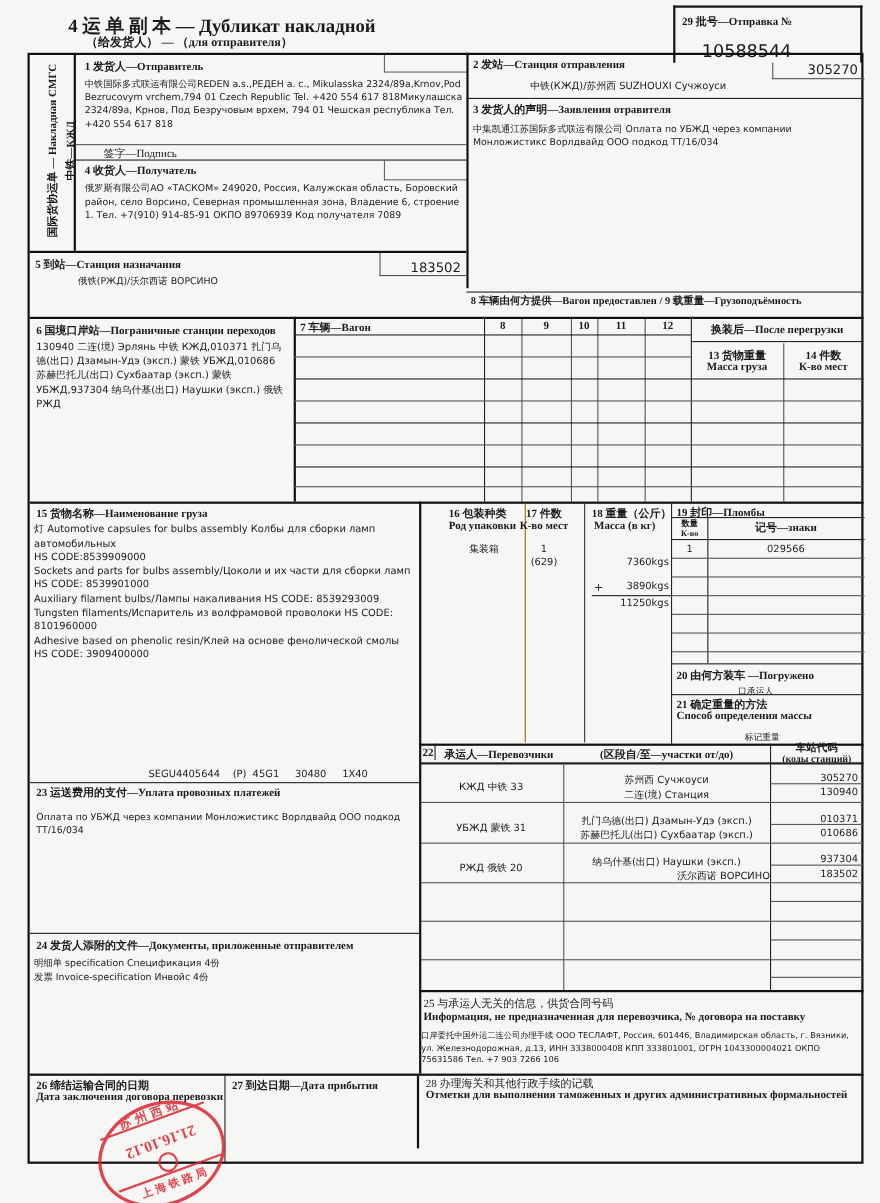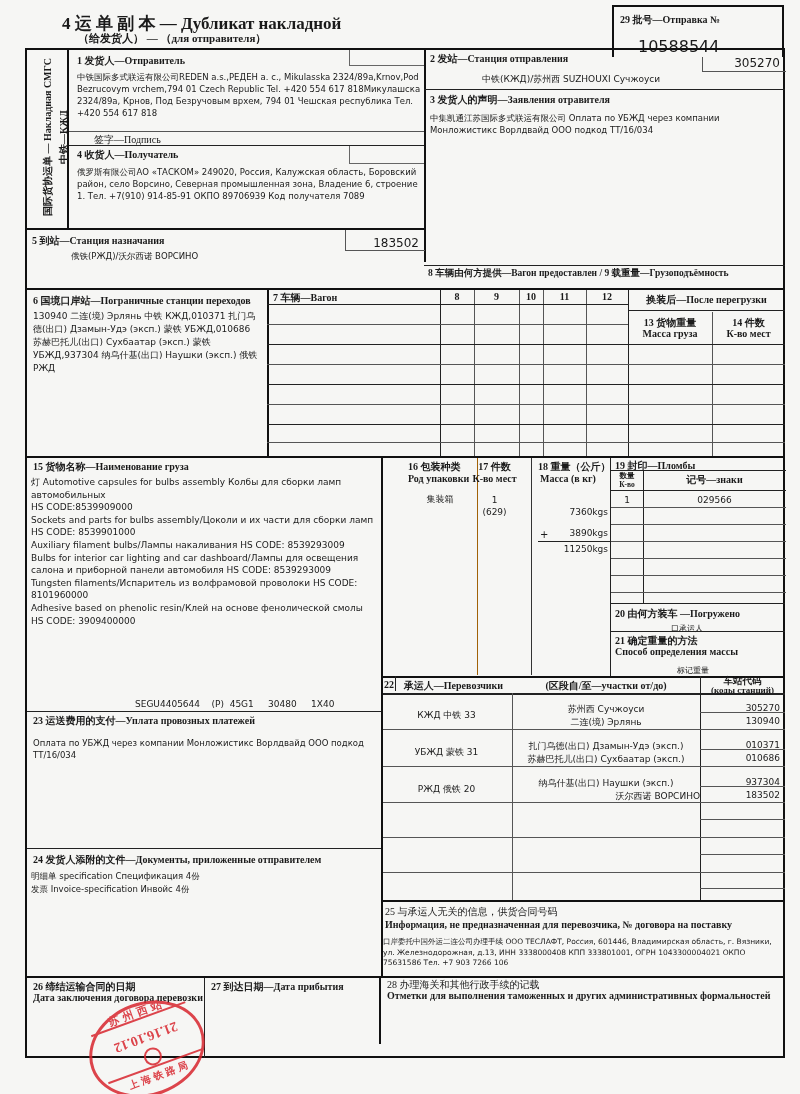--- a/index.html
+++ b/index.html
@@ -117,21 +117,20 @@
 
 <div class="abs" style="left:27px;top:456px;width:758px;height:0;border-top:2px solid #111;"></div>
 
 <div class="abs" style="left:27px;top:458px;width:354px;height:215px;">
   <div class="lbl" style="position:absolute;left:6px;top:2px;">15 货物名称—Наименование груза</div>
   <div style="position:absolute;left:4px;top:18px;width:346px;font-size:9px;line-height:12.6px;">
     <div>灯 Automotive capsules for bulbs assembly Колбы для сборки ламп автомобильных</div>
     <div>HS CODE:8539909000</div>
     <div>Sockets and parts for bulbs assembly/Цоколи и их части для сборки ламп HS CODE: 8539901000</div>
     <div>Auxiliary filament bulbs/Лампы накаливания HS CODE: 8539293009</div>
-    <div>Bulbs for interior car lighting and car dashboard/Лампы для освещения салона и приборной панели автомобиля HS CODE: 8539293009</div>
     <div>Tungsten filaments/Испаритель из волфрамовой проволоки HS CODE: 8101960000</div>
     <div>Adhesive based on phenolic resin/Клей на основе фенолической смолы HS CODE: 3909400000</div>
   </div>
   <div style="position:absolute;left:108px;top:241px;font-size:9px;white-space:pre;">SEGU4405644    (P)  45G1     30480     1X40</div>
 </div>
 <div class="abs" style="left:381px;top:456px;width:0;height:222px;border-left:2px solid #111;"></div>
 
 <div class="abs" style="left:381px;top:458px;width:76px;height:217px;border-right:1px solid #a16207;margin-left:21px;">
   <div class="lbl" style="position:absolute;left:6px;top:2px;">16 包装种类</div>
   <div class="lbl" style="position:absolute;left:6px;top:15px;">Род упаковки</div>
@@ -192,21 +191,21 @@
   <div class="lbl" style="position:absolute;left:14px;top:3px;width:117px;text-align:center;">承运人—Перевозчики</div>
   <div class="lbl" style="position:absolute;left:131px;top:3px;width:188px;text-align:center;">(区段自/至—участки от/до)</div>
   <div class="serif" style="position:absolute;left:319px;top:0;width:85px;text-align:center;font-size:9.5px;line-height:10px;font-weight:bold;">车站代码</div>
   <div class="serif" style="position:absolute;left:319px;top:9px;width:85px;text-align:center;font-size:9px;line-height:10px;font-weight:bold;">(коды станций)</div>
   <div class="hline" style="left:0;top:17px;width:404px;border-top:2px solid #222;"></div>
   <div class="vline" style="left:131px;top:17px;height:207px;"></div>
   <div class="vline" style="left:319px;top:0;height:224px;border-left-color:#222;"></div>
 
   <div style="position:absolute;left:0;top:33px;width:131px;text-align:center;font-size:9px;">КЖД 中铁 33</div>
   <div style="position:absolute;left:131px;top:27px;width:188px;text-align:center;font-size:9px;">苏州西 Сучжоуси</div>
-  <div style="position:absolute;left:131px;top:40px;width:188px;text-align:center;font-size:9px;">二连(境) Эрлянь</div>
+  <div style="position:absolute;left:131px;top:40px;width:188px;text-align:center;font-size:9px;">二连(境) Станция</div>
   <div style="position:absolute;left:319px;top:27px;width:80px;text-align:right;font-size:9px;">305270</div>
   <div style="position:absolute;left:319px;top:40px;width:80px;text-align:right;font-size:9px;">130940</div>
   <div class="hline" style="left:319px;top:36px;width:85px;"></div>
   <div class="hline" style="left:0;top:53px;width:404px;"></div>
 
   <div style="position:absolute;left:0;top:70px;width:131px;text-align:center;font-size:9px;">УБЖД 蒙铁 31</div>
   <div style="position:absolute;left:131px;top:64px;width:188px;text-align:center;font-size:9px;">扎门乌德(出口) Дзамын-Удэ (эксп.)</div>
   <div style="position:absolute;left:131px;top:77px;width:188px;text-align:center;font-size:9px;">苏赫巴托儿(出口) Сухбаатар (эксп.)</div>
   <div style="position:absolute;left:319px;top:64px;width:80px;text-align:right;font-size:9px;">010371</div>
   <div style="position:absolute;left:319px;top:77px;width:80px;text-align:right;font-size:9px;">010686</div>

